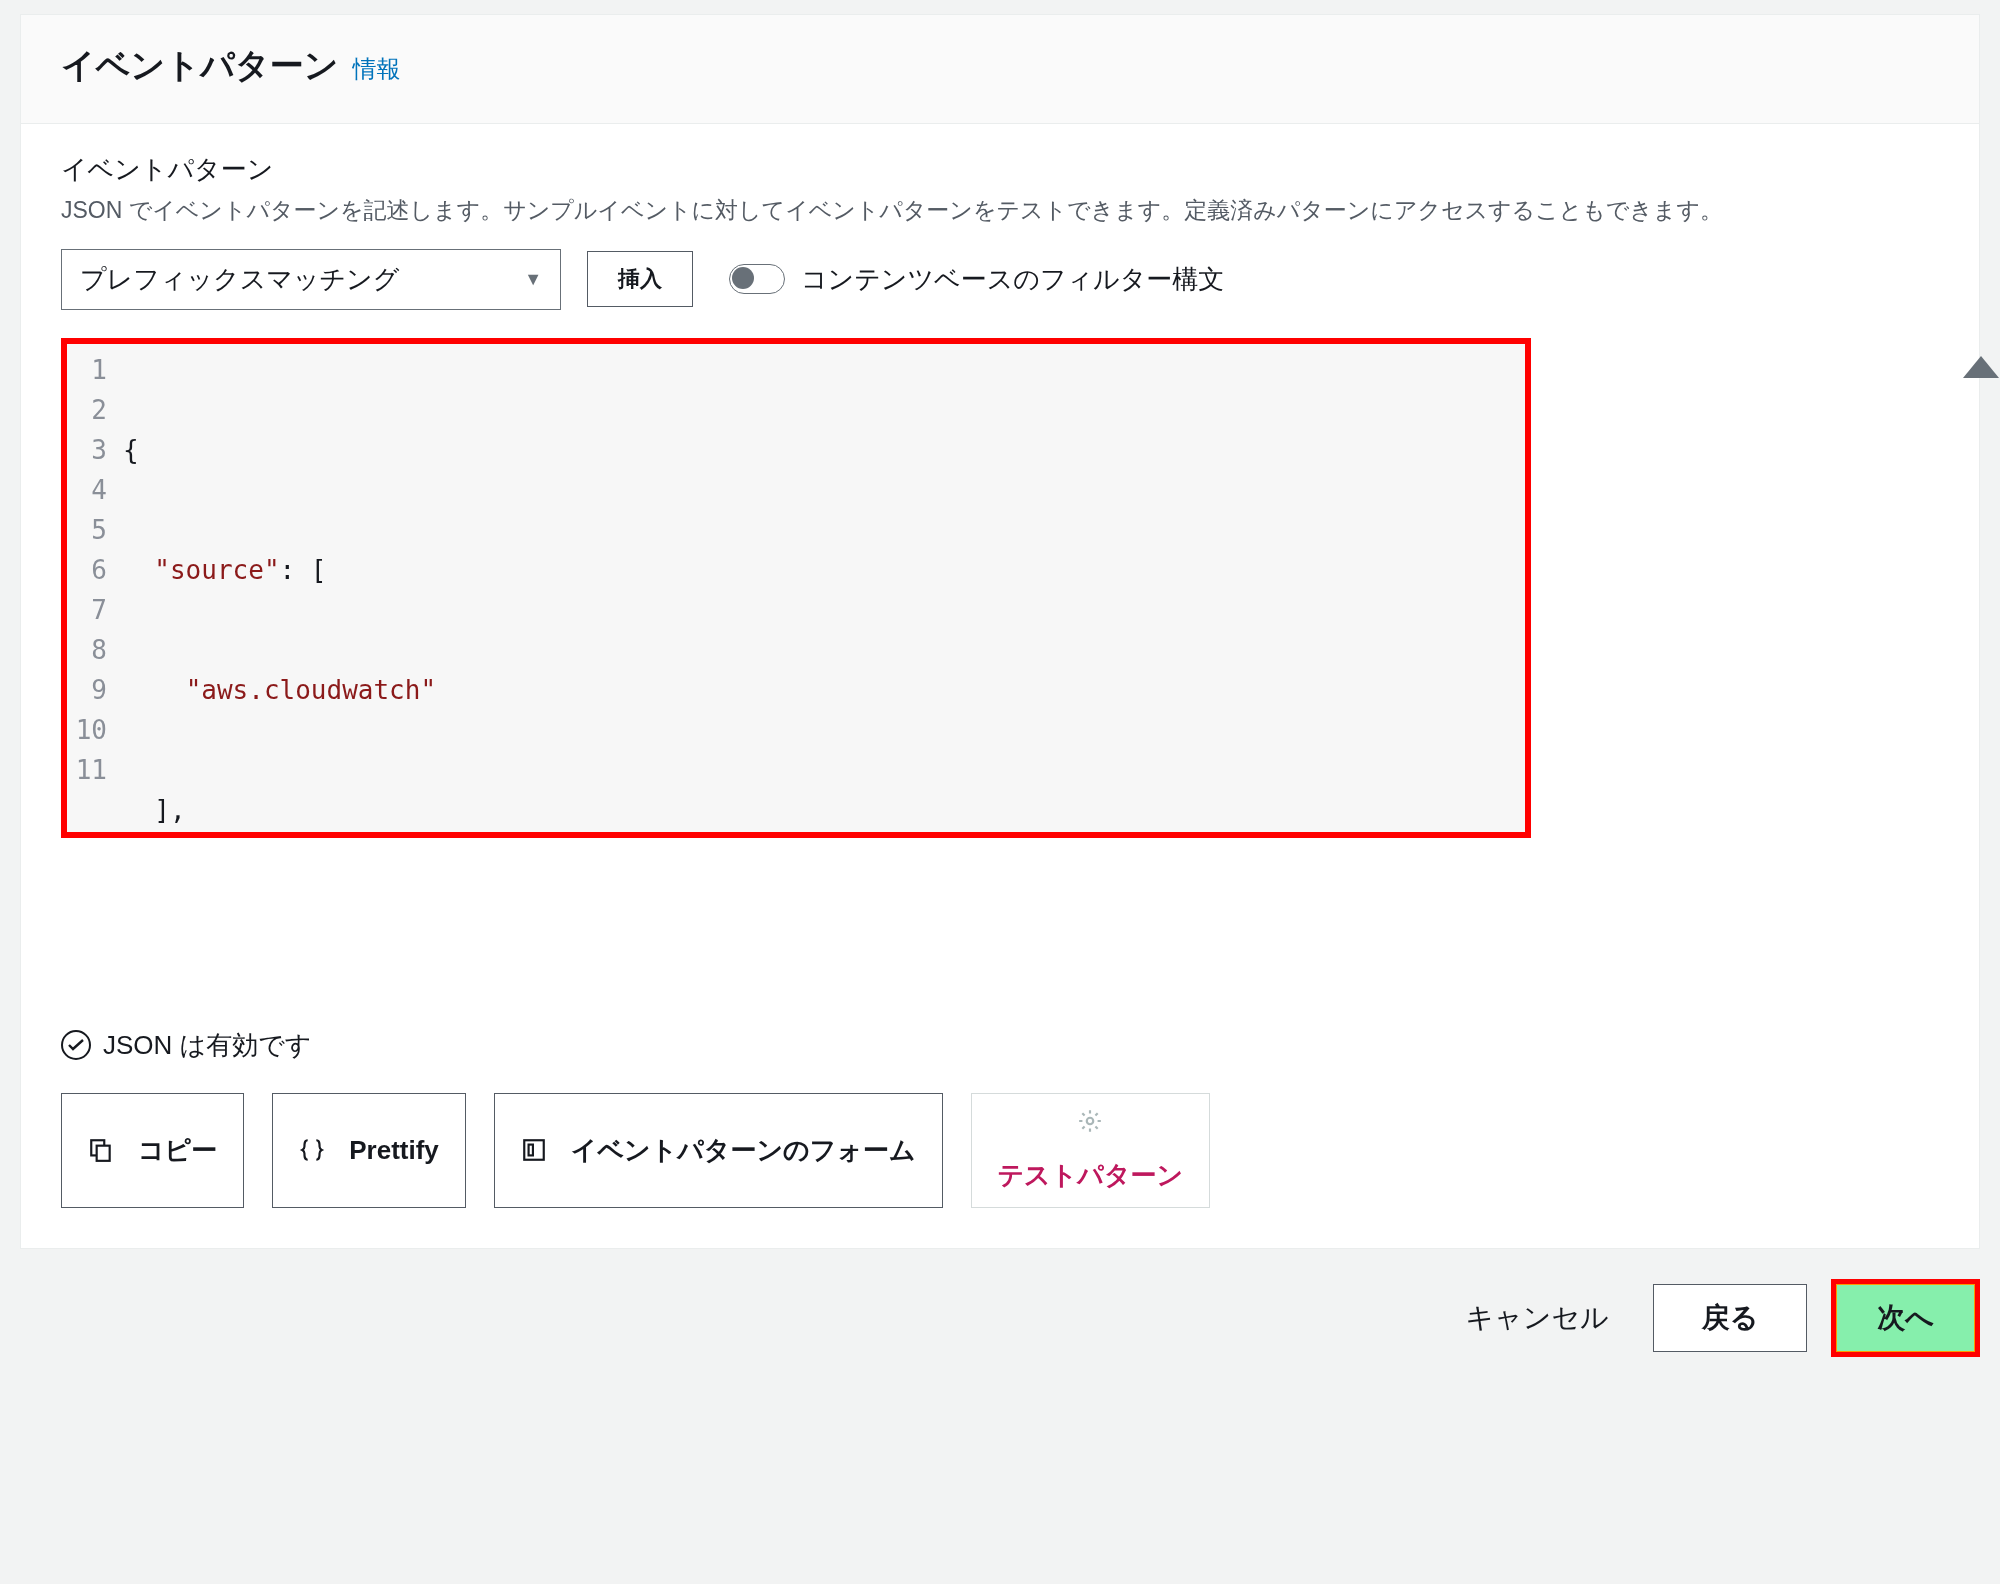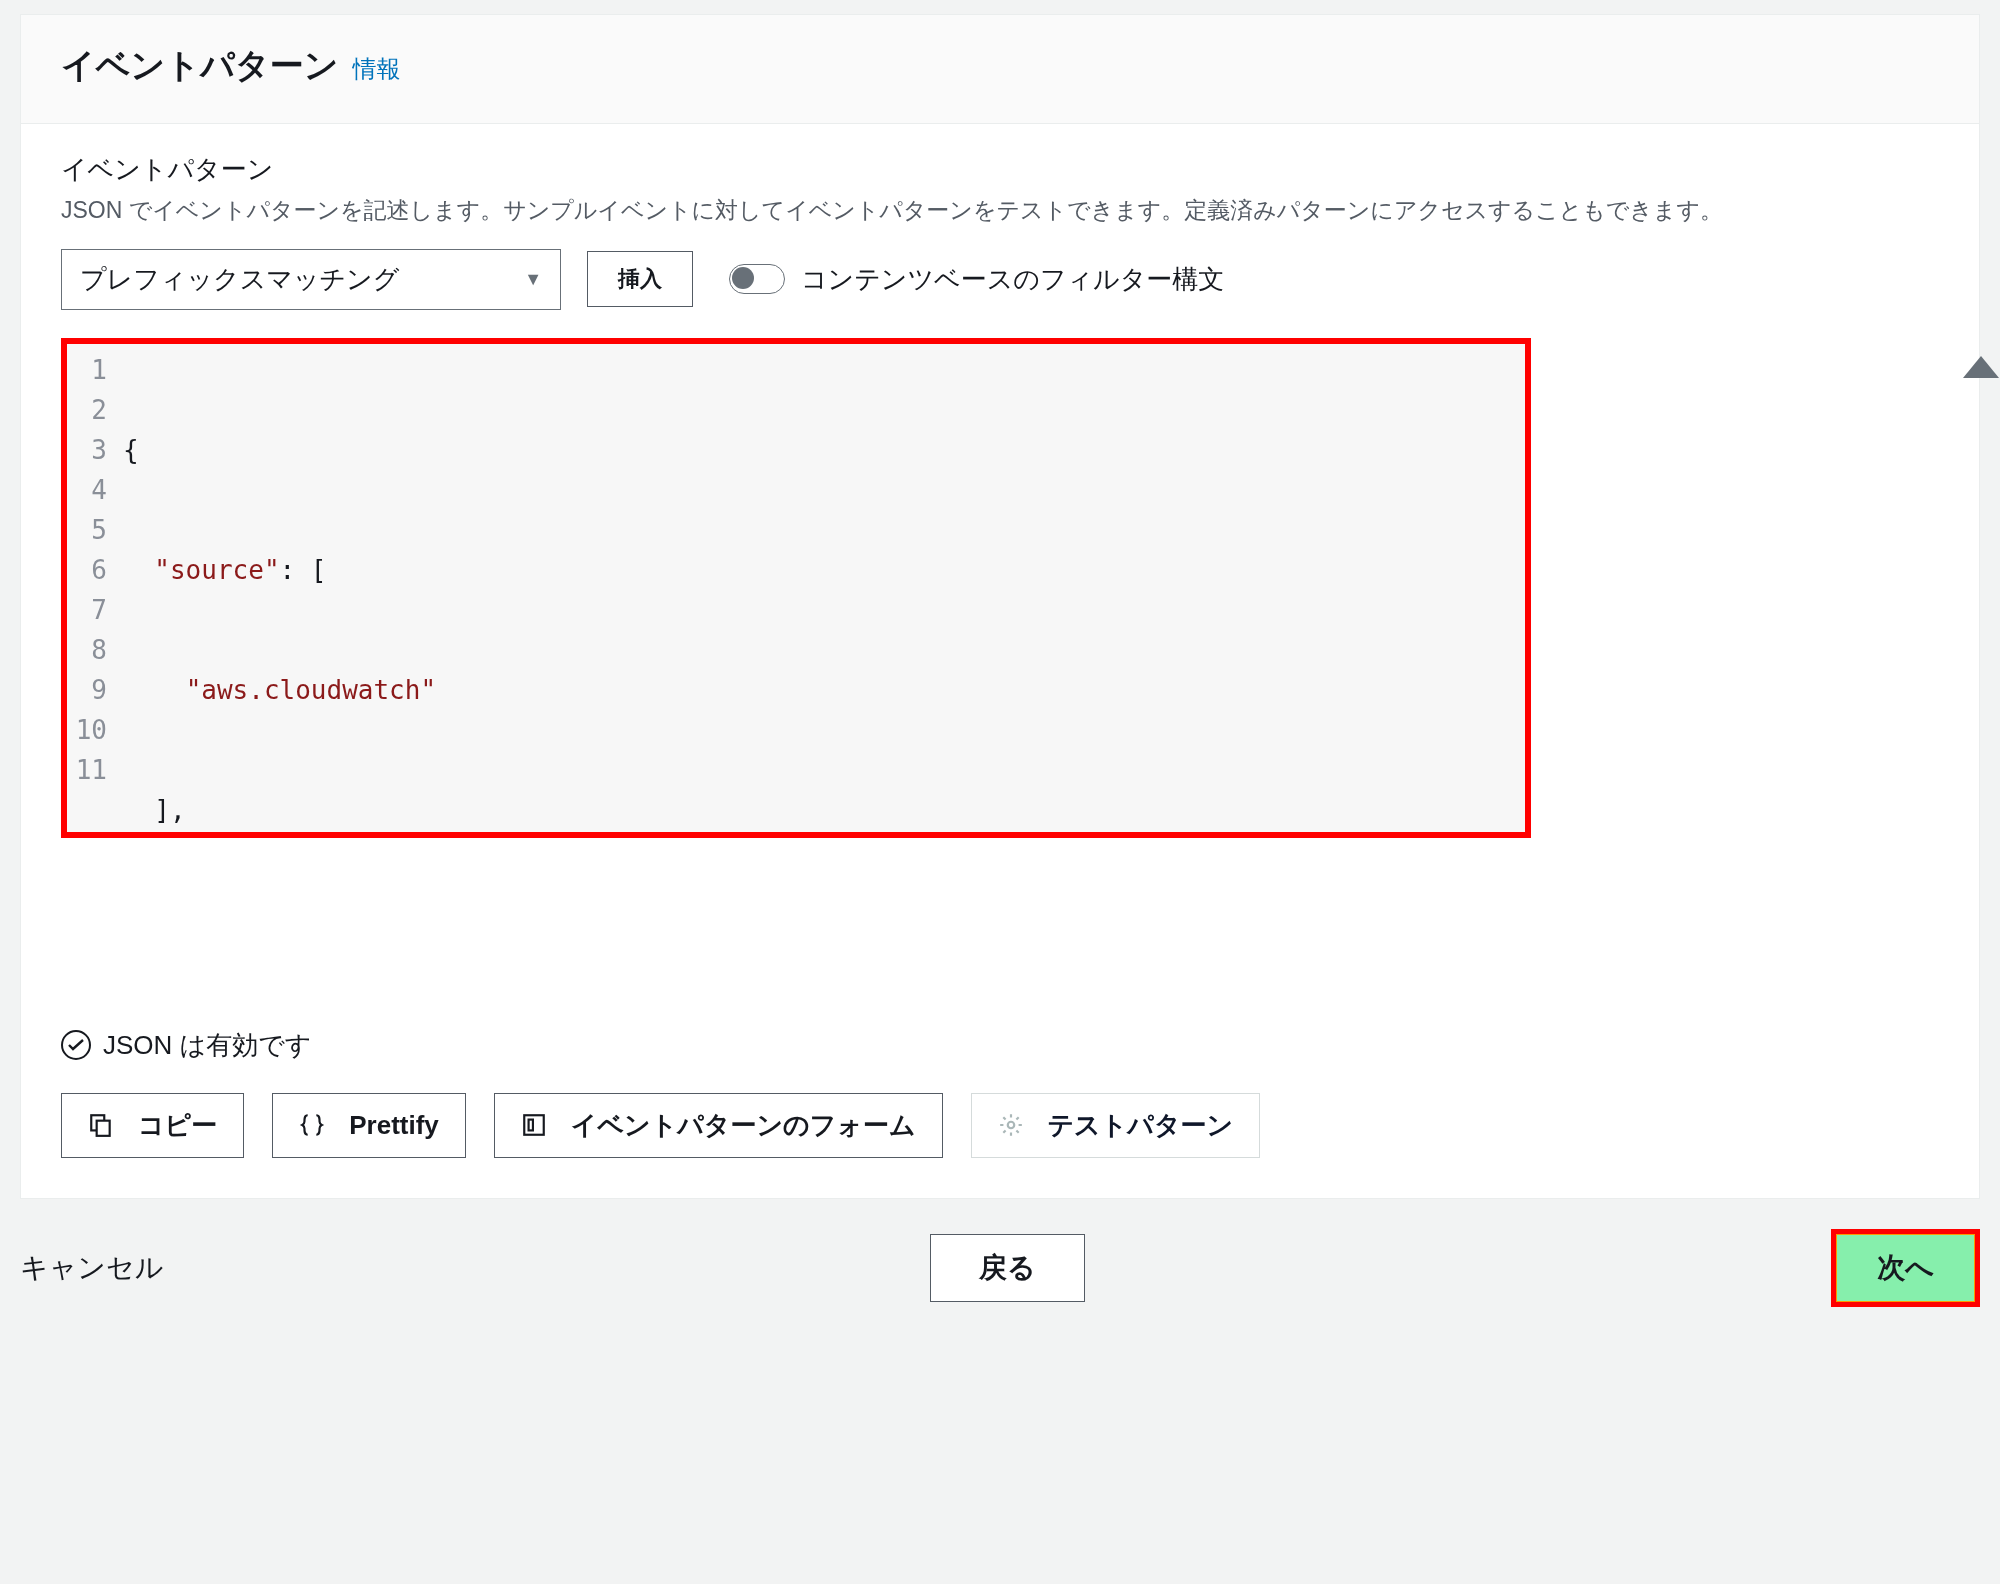--- a/index.html
+++ b/index.html
@@ -100,24 +100,24 @@
   .valid-icon svg { width:16px; height:12px; }
   .action-row {
     display:flex; gap:28px; margin-top:30px; flex-wrap:wrap;
   }
   .btn {
     display:inline-flex; align-items:center; gap:24px;
     border:1.6px solid #545b64; background:#fff; color:#16191f;
     padding:14px 26px; font-size:26px; font-weight:700; cursor:pointer;
     white-space:nowrap;
   }
-  .btn.disabled { color:#0f172a; border-color:#d5dbdb; cursor:default; }
+  .btn.disabled { color:#be185d; border-color:#d5dbdb; cursor:default;flex-direction:column; }
   .btn svg { width:26px; height:26px; }
   .footer-row {
-    display:flex; justify-content:space-between; align-items:center;
+    display:flex; justify-content:flex-end; align-items:center;
     gap:24px; padding:30px 20px 0 0;
   }
   .link-btn {
     background:none; border:none; color:#16191f; font-size:28px;
     font-weight:400; padding:14px 20px; cursor:pointer;
   }
   .back-btn {
     border:1.6px solid #545b64; background:#fff; color:#16191f;
     padding:14px 48px; font-size:28px; font-weight:700; cursor:pointer;
   }

